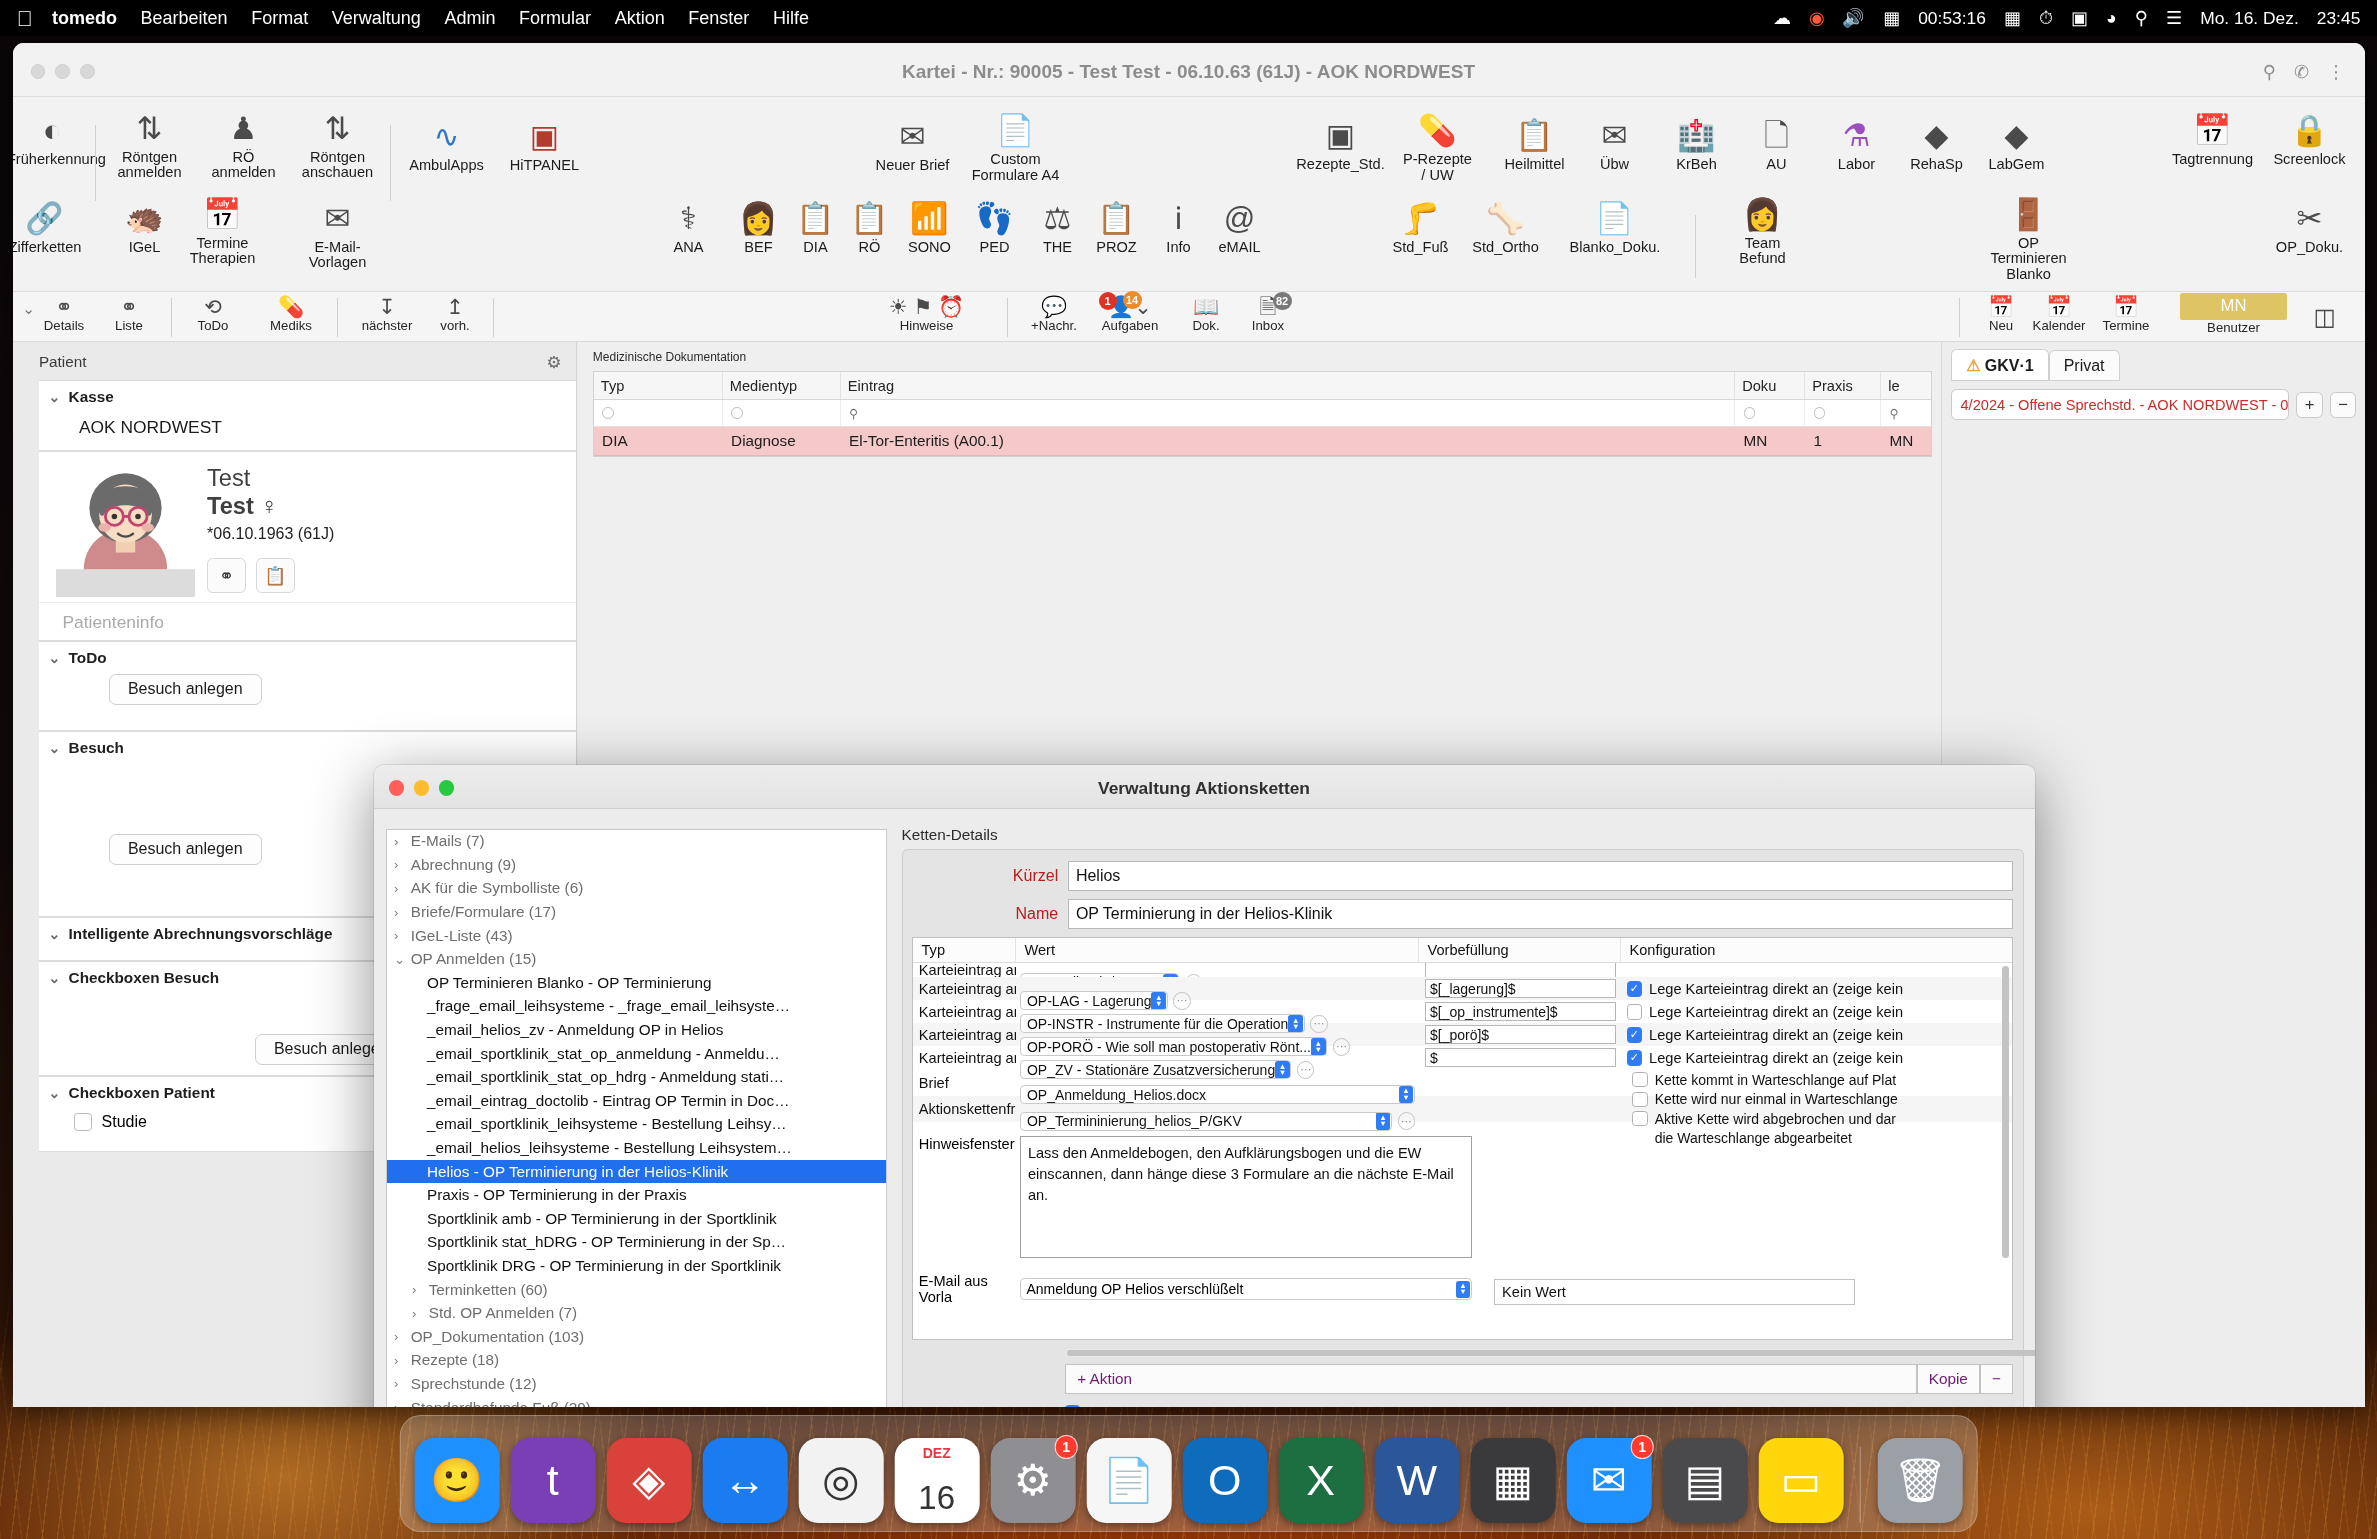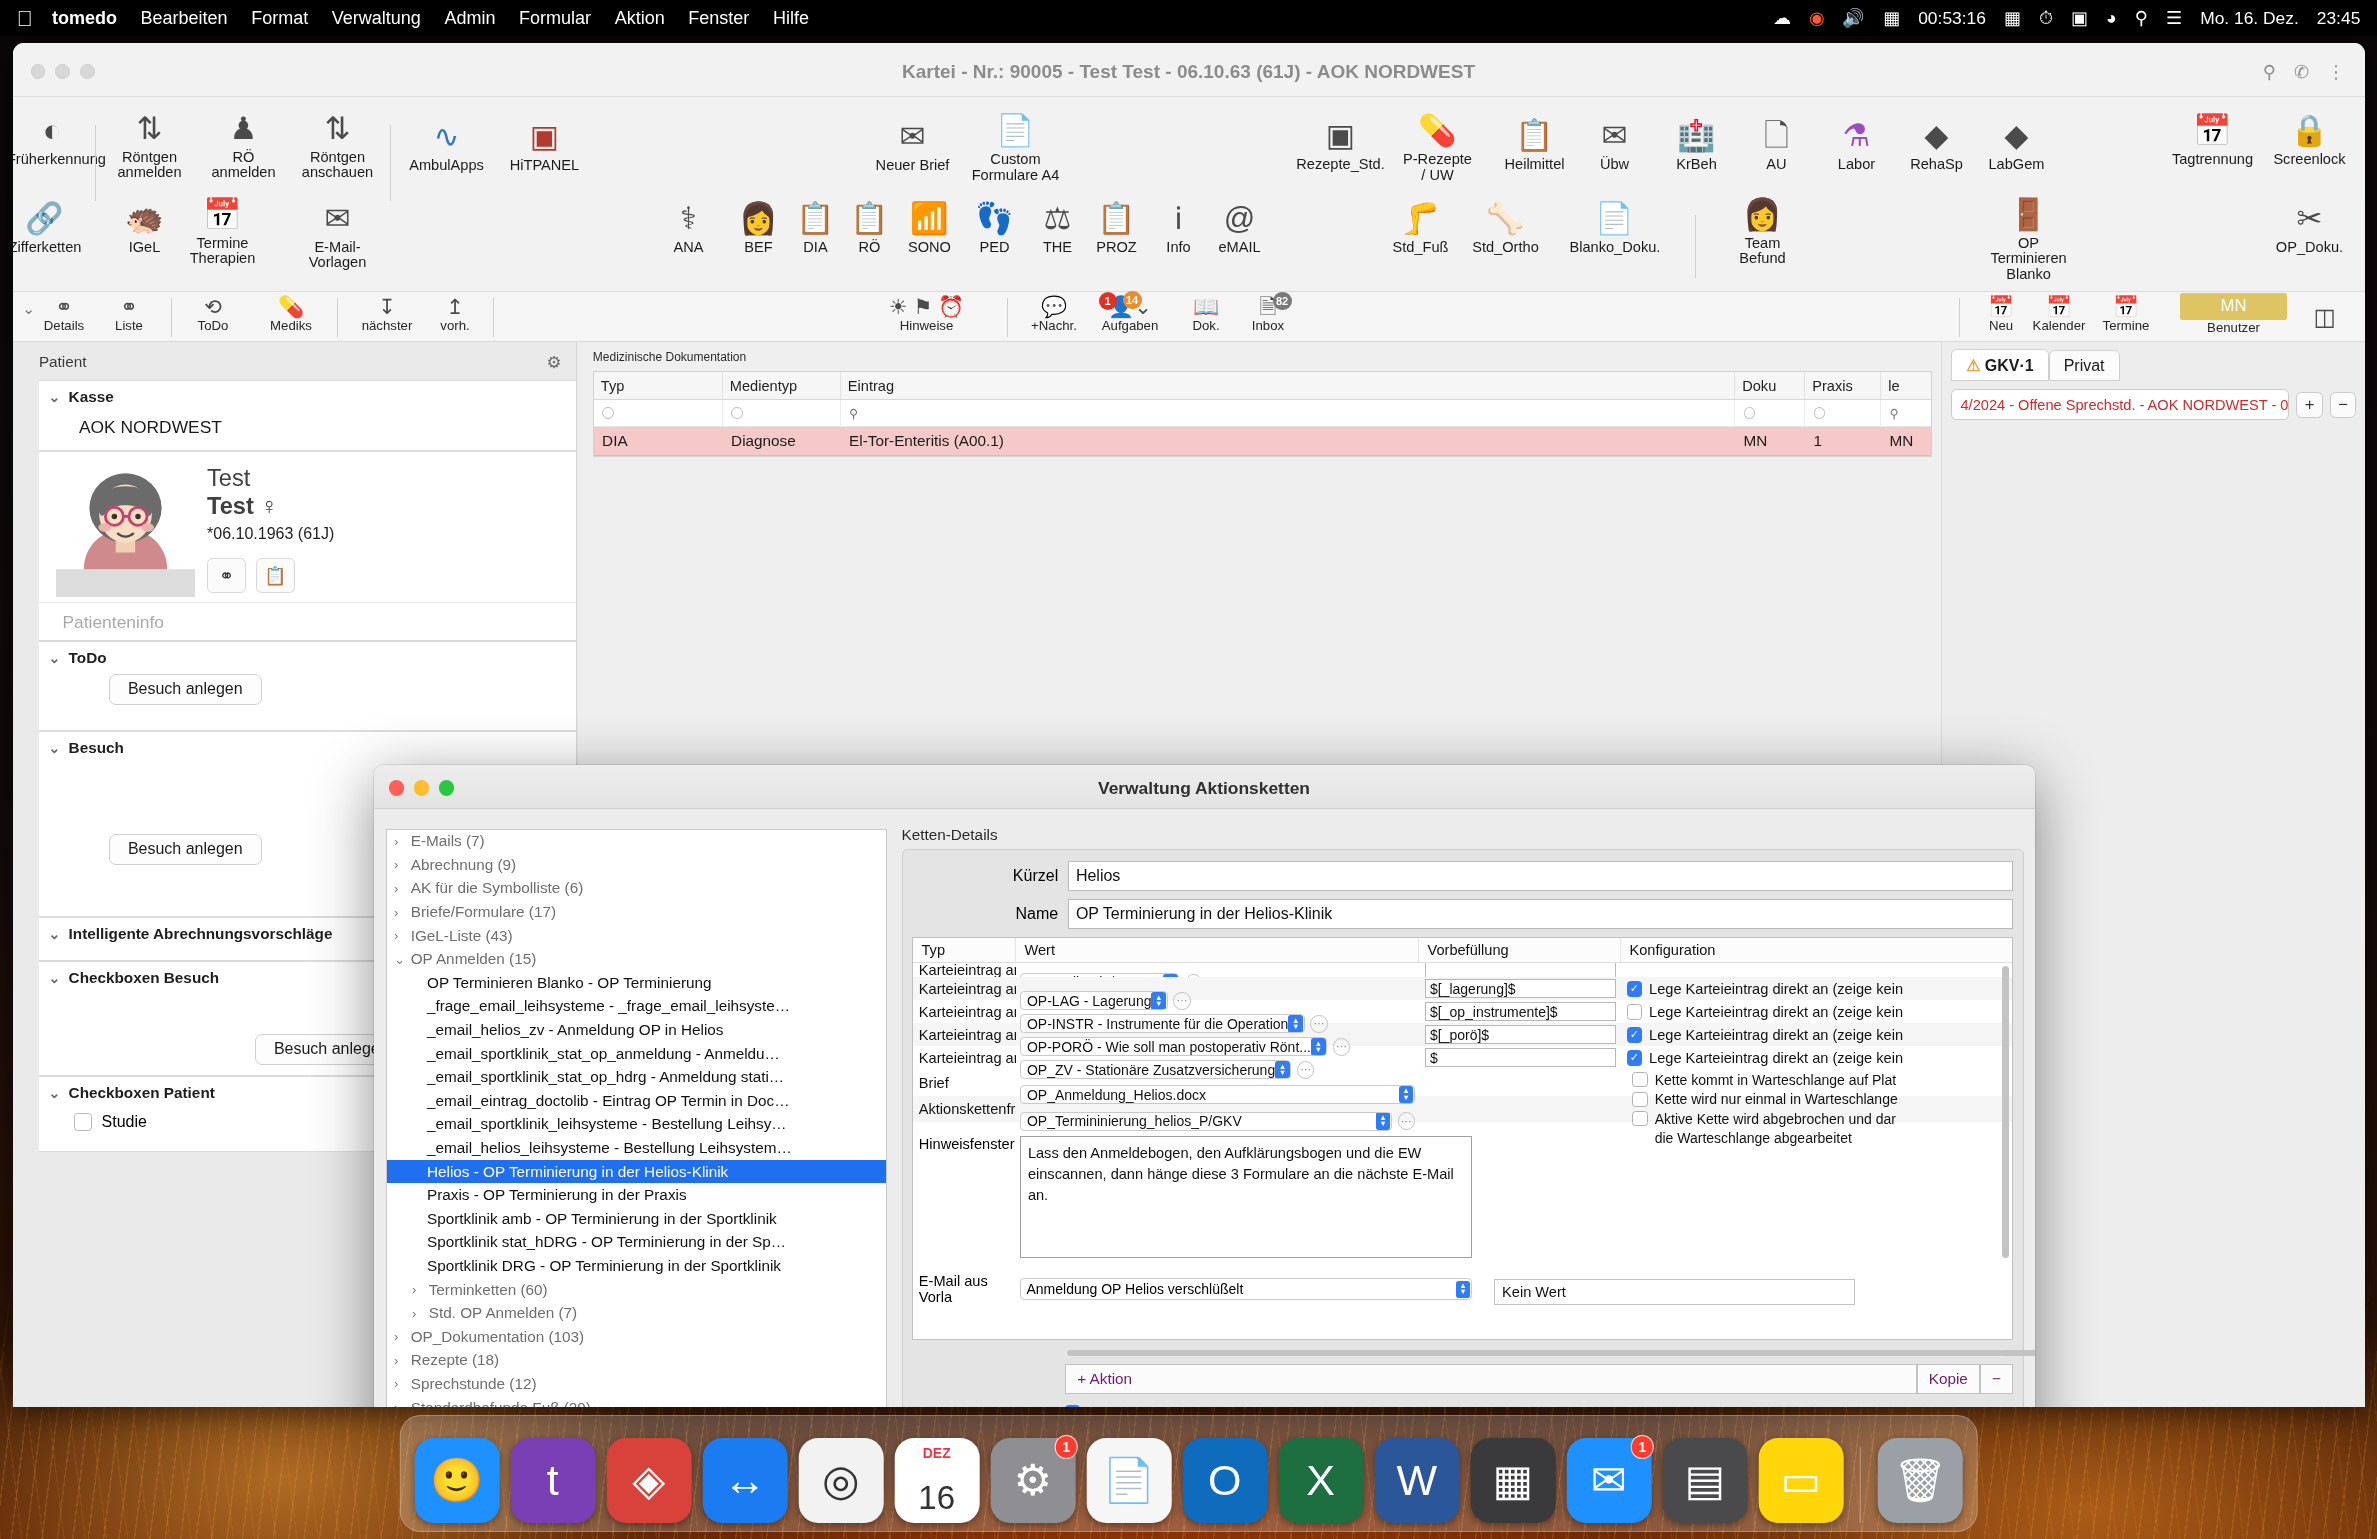--- a/index.html
+++ b/index.html
@@ -175,21 +175,21 @@
   .tnode.group.lvl2 { padding-left: 25px; }
   .tnode .arr { display:inline-block; width: 16.7px; color:#7d7d7d; font-size: 13.2px;}
   .tnode.leaf { padding-left: 40px; color:#111;}
   .tnode.sel { background:#1f6fee; color:#fff;}
 
   
   #details { position:absolute; left: 528px; top: 16.7px; right: 11px; bottom: 11px;}
   .det-label { font-size: 15.3px; color:#2a2a2a;}
   #det-box { background: #e4e4e4; border:0.7px solid #cdcdcd; border-radius: 5.6px; padding: 11px 9.7px 9.7px 9.7px; height: 822px; position:relative;}
   .frm-row { display:flex; align-items:center; gap: 9.7px; margin-bottom: 8.3px;}
-  .frm-lab { width: 146px; text-align:right; font-size: 16px; color:#000000;}
+  .frm-lab { width: 146px; text-align:right; font-size: 16px; color:#b91c1c;}
   .frm-inp { flex:1; background:#fff; border:0.7px solid #b9b9b9; font-size: 16px; padding: 4.9px 7px; color:#111;}
 
   .grid-wrap { display:flex; gap: 9.7px; }
   .grid-lab { width: 146px; text-align:right; font-size: 16px; color:#1e1e1e; line-height:1.25; padding-top: 4.2px;}
   .grid { flex:1; background:#fff; border:0.7px solid #bfbfbf; height: 403px; position:relative; overflow:hidden;}
   .g-head { display:flex; height: 25px; background:#fcfcfc; border-bottom:0.7px solid #dcdcdc; font-size: 14.6px; color:#111; align-items:center;}
   .g-head span { padding-left: 8.3px; border-right:0.7px solid #e4e4e4; height:100%; display:flex; align-items:center;}
   .g-row { display:flex; height: 23px; align-items:center; font-size: 14.6px; color:#111; }
   .g-row:nth-child(odd) { background:#f5f5f5; }
   .c-typ { width: 103px; padding-left: 5.6px; white-space:nowrap; overflow:hidden;}

